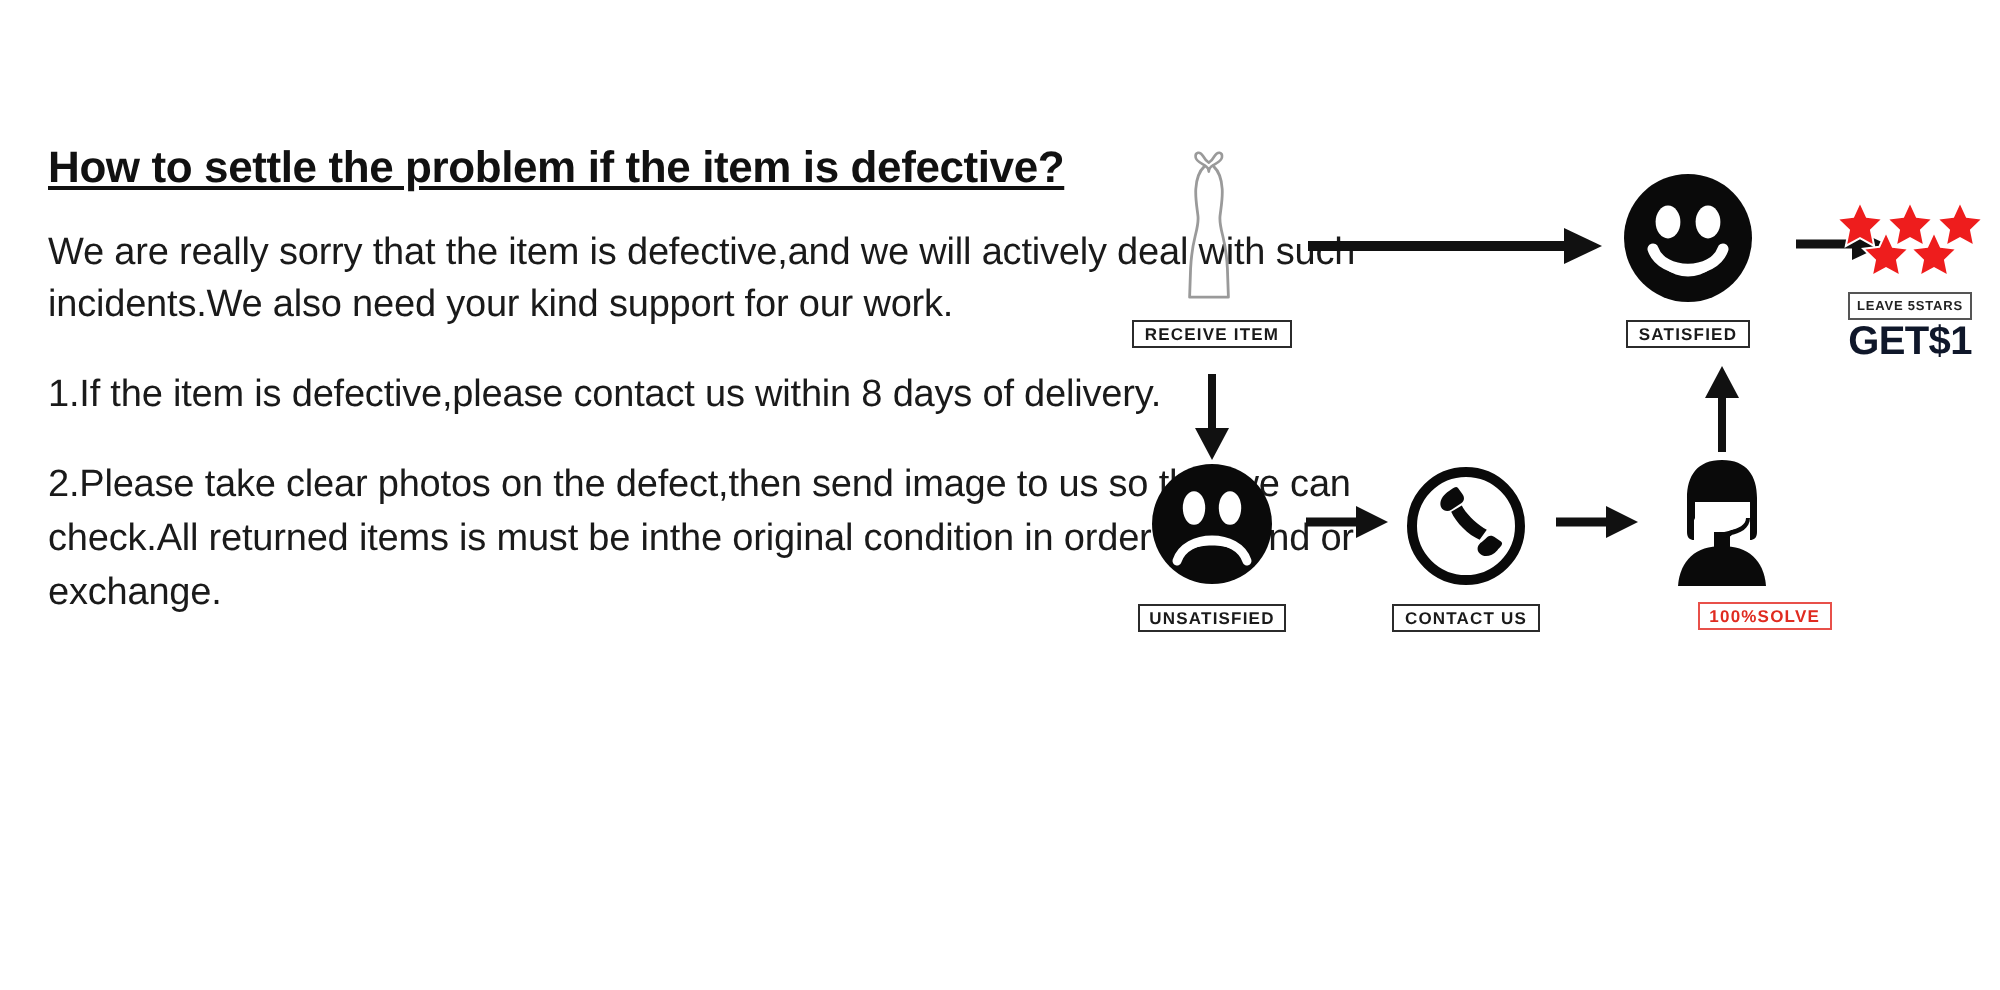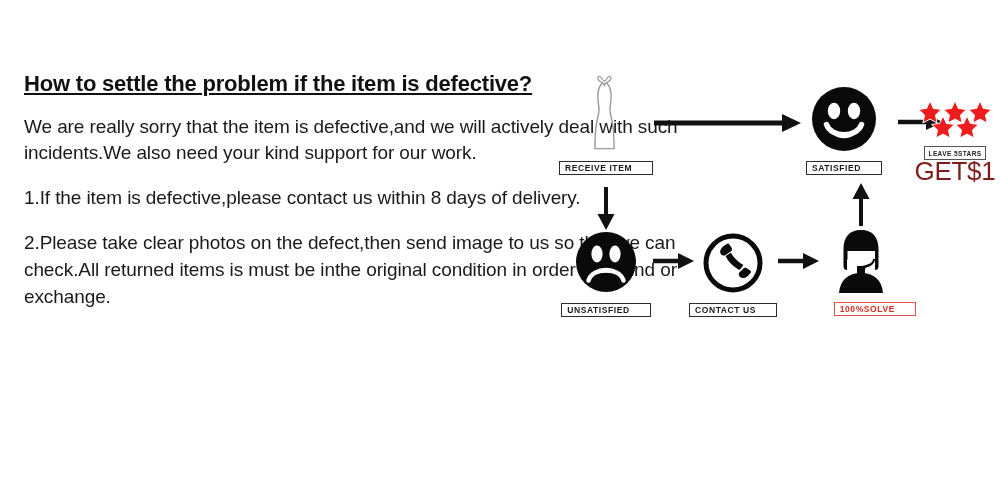--- a/index.html
+++ b/index.html
@@ -58,21 +58,21 @@
     text-align: center;
   }
   .node-art {
     display: flex;
     align-items: flex-end;
     justify-content: center;
   }
   .cap {
     display: inline-block;
     border: 1.5px solid #2b2b2b;
-    padding: 1px 20px 0 5px;
+    padding: 1px 5px 0 5px;
     font-size: 8.5px;
     font-weight: bold;
     letter-spacing: 0.6px;
     line-height: 11px;
     color: #1a1a1a;
     background: #ffffff;
     white-space: nowrap;
   }
   .cap.red {
     border-color: #e8504a;
@@ -86,23 +86,23 @@
     border-color: #555;
     color: #222;
   }
 
   
   .arrow {
     position: absolute;
   }
 
   .getdollar {
-    font-size: 26px;
-    font-weight: normal;
-    color: #7f1d1d;
+    font-size: 20px;
+    font-weight: bold;
+    color: #0f172a;
     letter-spacing: -0.3px;
     line-height: 20px;
     margin-top: 1px;
   }
   .stars-wrap { line-height: 0; }
   .stars-row { line-height: 0; }
 </style>
 </head>
 <body>
 

